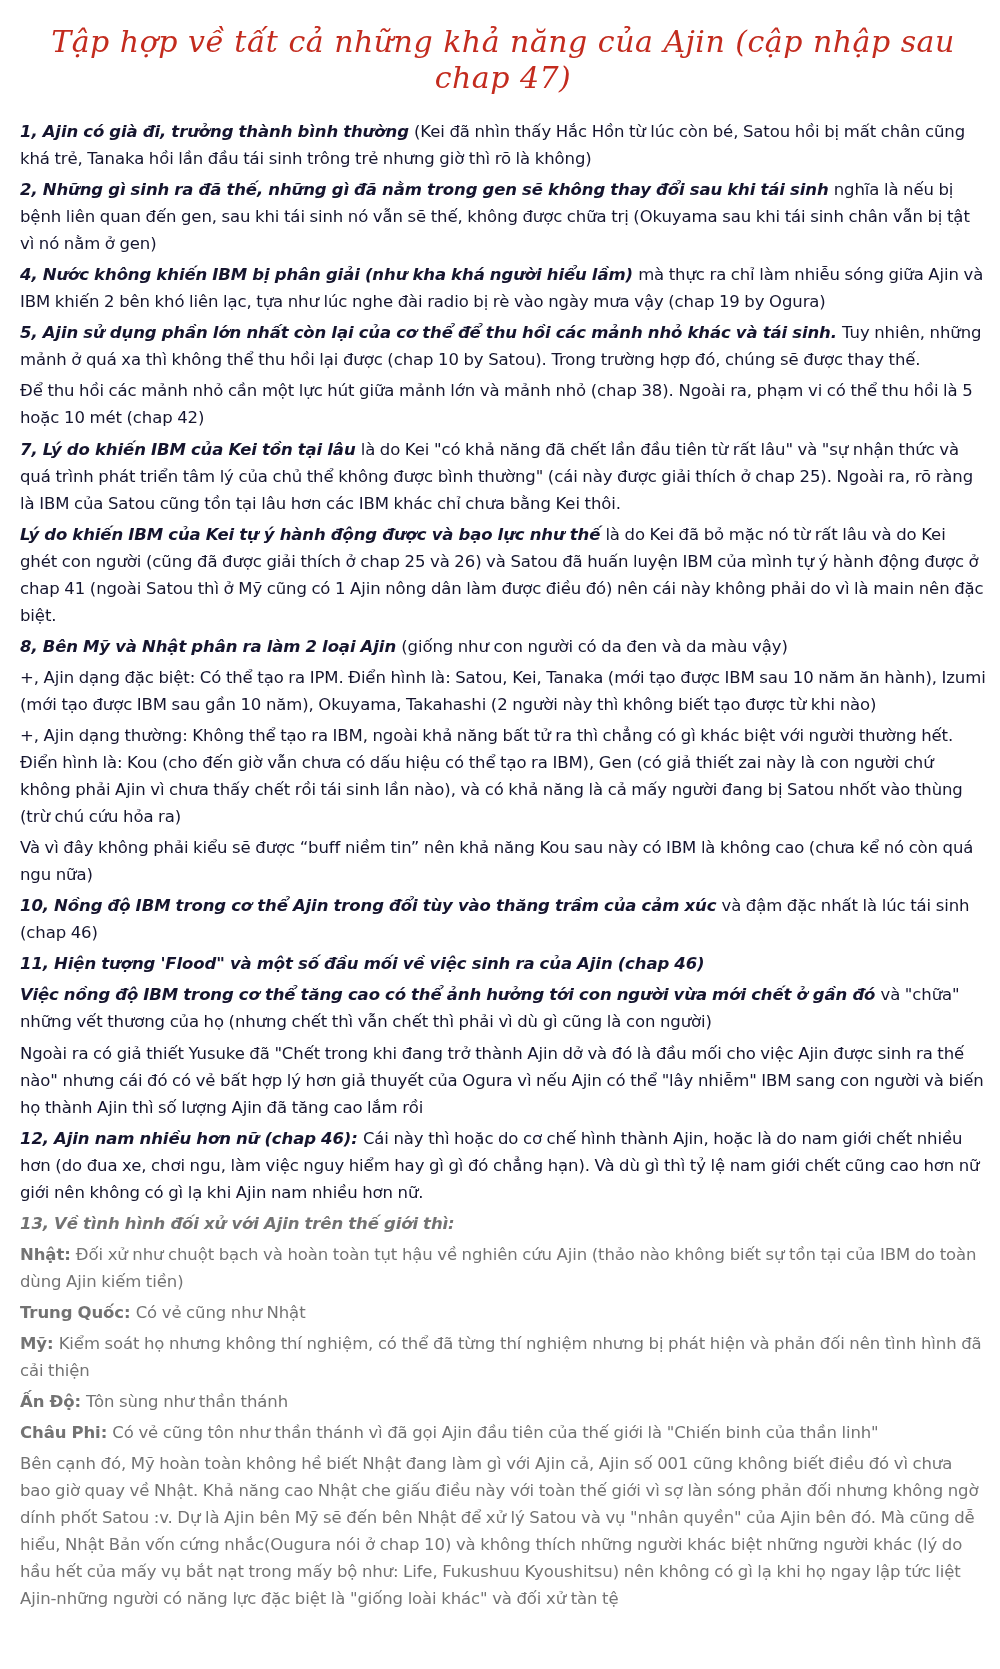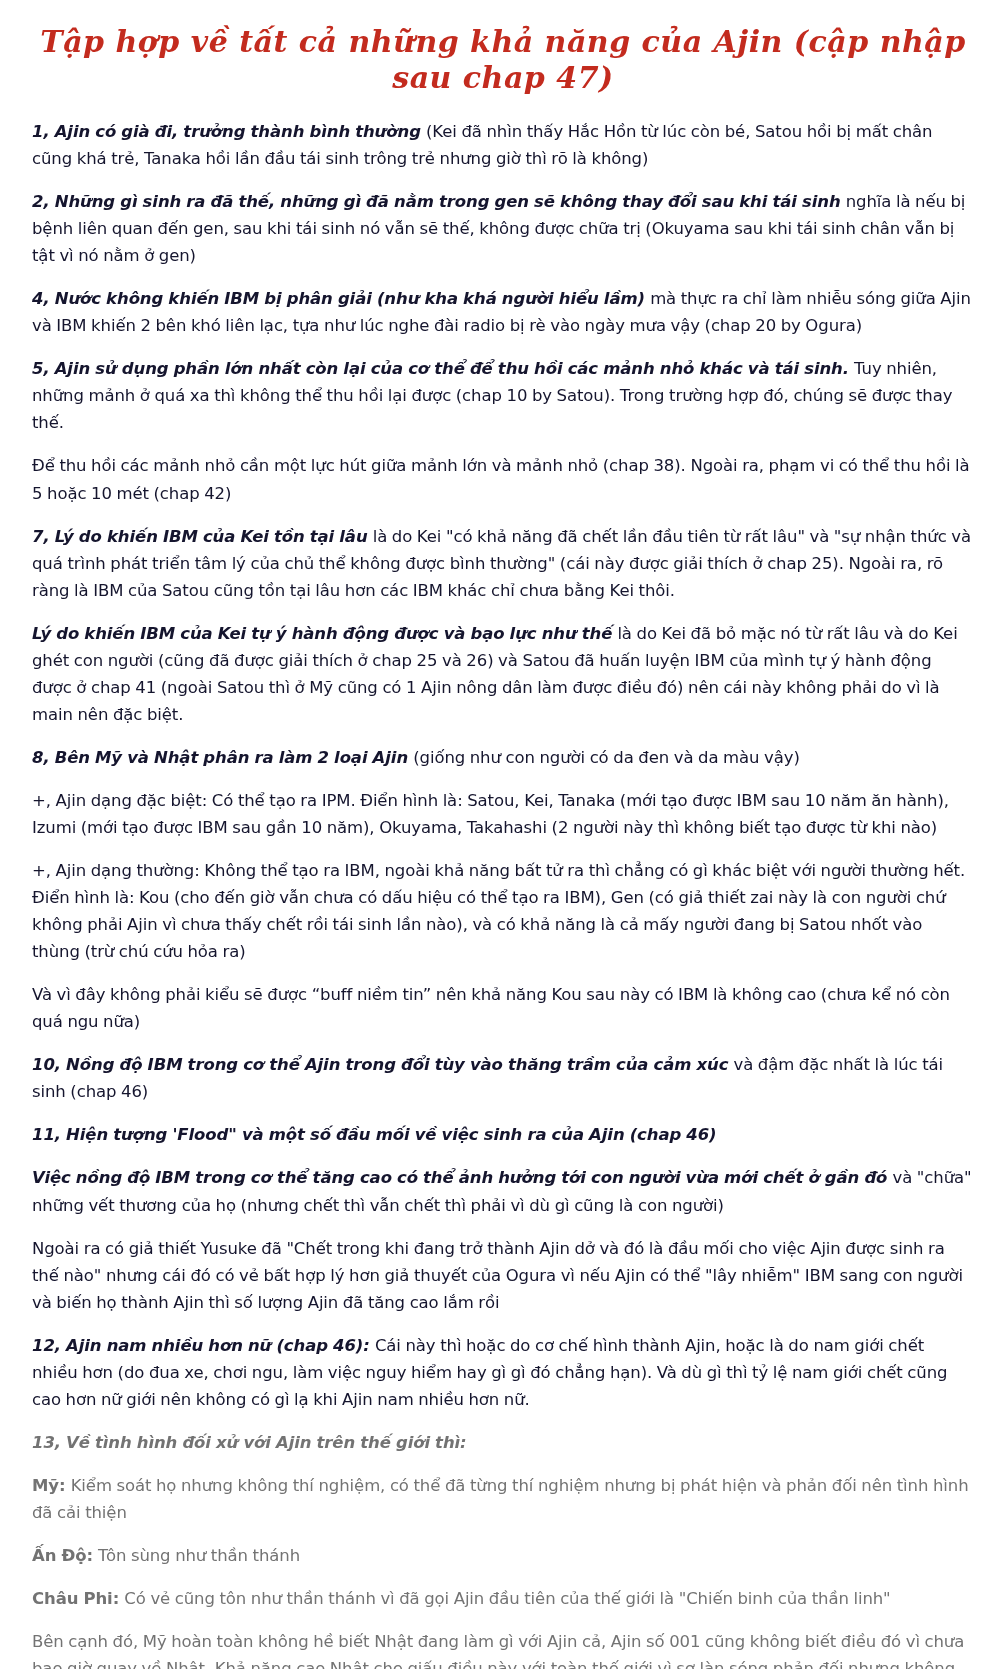--- a/index.html
+++ b/index.html
@@ -13,28 +13,28 @@
     font-family: "DejaVu Sans", sans-serif;
   }
   .page {
     padding: 14px 10px 20px 16px;
   }
   .title {
     text-align: center;
     color: #c32b1e;
     font-family: "DejaVu Serif", serif;
     font-style: italic;
-    font-weight: bold;
+    font-weight: normal;
     font-size: 30px;
     line-height: 1.2;
     margin: 10px 0 22px 0;
     letter-spacing: 0.5px;
   }
   .content p.para {
-    margin: 16px;
+    margin: 4px;
     font-size: 16.5px;
     line-height: 1.64;
     color: #15152e;
     letter-spacing: -0.1px;
     word-spacing: -0.5px;
   }
   .content p.para.blue {
     color: #737373;
   }
   .seg-bi { font-weight: bold; font-style: italic; }
@@ -42,33 +42,35 @@
   .seg-n  { font-weight: normal; }
 </style>
 </head>
 <body>
 
 <div class="page">
   <h1 class="title">Tập hợp về tất cả những khả năng của Ajin (cập nhập sau chap 47)</h1>
   <div class="content">
       <p class="para"><span class="seg-bi">1, Ajin có già đi, trưởng thành bình thường </span><span class="seg-n">(Kei đã nhìn thấy Hắc Hồn từ lúc còn bé, Satou hồi bị mất chân cũng khá trẻ, Tanaka hồi lần đầu tái sinh trông trẻ nhưng giờ thì rõ là không)</span></p>
       <p class="para"><span class="seg-bi">2, Những gì sinh ra đã thế, những gì đã nằm trong gen sẽ không thay đổi sau khi tái sinh </span><span class="seg-n">nghĩa là nếu bị bệnh liên quan đến gen, sau khi tái sinh nó vẫn sẽ thế, không được chữa trị (Okuyama sau khi tái sinh chân vẫn bị tật vì nó nằm ở gen)</span></p>
-      <p class="para"><span class="seg-bi">4, Nước không khiến IBM bị phân giải (như kha khá người hiểu lầm) </span><span class="seg-n">mà thực ra chỉ làm nhiễu sóng giữa Ajin và IBM khiến 2 bên khó liên lạc, tựa như lúc nghe đài radio bị rè vào ngày mưa vậy (chap 20 by Ogura)</span></p>
+      <p class="para"><span class="seg-bi">4, Nước không khiến IBM bị phân giải (như kha khá người hiểu lầm) </span><span class="seg-n">mà thực ra chỉ làm nhiễu sóng giữa Ajin và IBM khiến 2 bên khó liên lạc, tựa như lúc nghe đài radio bị rè vào ngày mưa vậy (chap 19 by Ogura)</span></p>
       <p class="para"><span class="seg-bi">5, Ajin sử dụng phần lớn nhất còn lại của cơ thể để thu hồi các mảnh nhỏ khác và tái sinh. </span><span class="seg-n">Tuy nhiên, những mảnh ở quá xa thì không thể thu hồi lại được (chap 10 by Satou). Trong trường hợp đó, chúng sẽ được thay thế.</span></p>
       <p class="para"><span class="seg-n">Để thu hồi các mảnh nhỏ cần một lực hút giữa mảnh lớn và mảnh nhỏ (chap 38). Ngoài ra, phạm vi có thể thu hồi là 5 hoặc 10 mét (chap 42)</span></p>
       <p class="para"><span class="seg-bi">7,  Lý do khiến IBM của Kei tồn tại lâu </span><span class="seg-n">là do Kei "có khả năng đã chết lần đầu tiên từ rất lâu" và "sự nhận thức và quá trình phát triển tâm lý của chủ thể không được bình thường" (cái này được giải thích ở chap 25). Ngoài ra, rõ ràng là IBM của Satou cũng tồn tại lâu hơn các IBM khác chỉ chưa bằng Kei thôi.</span></p>
       <p class="para"><span class="seg-bi">Lý do khiến IBM của Kei tự ý hành động được và bạo lực như thế </span><span class="seg-n">là do Kei đã bỏ mặc nó từ rất lâu và do Kei ghét con người (cũng đã được giải thích ở chap 25 và 26) và Satou đã huấn luyện IBM của mình tự ý hành động được ở chap 41 (ngoài Satou thì ở Mỹ cũng có 1 Ajin nông dân làm được điều đó) nên cái này không phải do vì là main nên đặc biệt.</span></p>
       <p class="para"><span class="seg-bi">8, Bên Mỹ và Nhật phân ra làm 2 loại Ajin </span><span class="seg-n">(giống như con người có da đen và da màu vậy)</span></p>
       <p class="para"><span class="seg-n">+, Ajin dạng đặc biệt: Có thể tạo ra IPM. Điển hình là: Satou, Kei, Tanaka (mới tạo được IBM sau 10 năm ăn hành), Izumi (mới tạo được IBM sau gần 10 năm), Okuyama, Takahashi (2 người này thì không biết tạo được từ khi nào)</span></p>
       <p class="para"><span class="seg-n">+, Ajin dạng thường: Không thể tạo ra IBM, ngoài khả năng bất tử ra thì chẳng có gì khác biệt với người thường hết. Điển hình là: Kou (cho đến giờ vẫn chưa có dấu hiệu có thể tạo ra IBM), Gen (có giả thiết zai này là con người chứ không phải Ajin vì chưa thấy chết rồi tái sinh lần nào), và có khả năng là cả mấy người đang bị Satou nhốt vào thùng (trừ chú cứu hỏa ra)</span></p>
       <p class="para"><span class="seg-n">Và vì đây không phải kiểu sẽ được “buff niềm tin” nên khả năng Kou sau này có IBM là không cao (chưa kể nó còn quá ngu nữa)</span></p>
       <p class="para"><span class="seg-bi">10, Nồng độ IBM trong cơ thể Ajin trong đổi tùy vào thăng trầm của cảm xúc </span><span class="seg-n">và đậm đặc nhất là lúc tái sinh (chap 46)</span></p>
       <p class="para"><span class="seg-bi">11, Hiện tượng 'Flood" và một số đầu mối về việc sinh ra của Ajin (chap 46)</span></p>
       <p class="para"><span class="seg-bi">Việc nồng độ IBM trong cơ thể tăng cao có thể ảnh hưởng tới con người vừa mới chết ở gần đó </span><span class="seg-n">và "chữa" những vết thương của họ (nhưng chết thì vẫn chết thì phải vì dù gì cũng là con người)</span></p>
       <p class="para"><span class="seg-n">Ngoài ra có giả thiết Yusuke đã "Chết trong khi đang trở thành Ajin dở và đó là đầu mối cho việc Ajin được sinh ra thế nào" nhưng cái đó có vẻ bất hợp lý hơn giả thuyết của Ogura vì nếu Ajin có thể "lây nhiễm" IBM sang con người và biến họ thành Ajin thì số lượng Ajin đã tăng cao lắm rồi</span></p>
       <p class="para"><span class="seg-bi">12, Ajin nam nhiều hơn nữ (chap 46): </span><span class="seg-n">Cái này thì hoặc do cơ chế hình thành Ajin, hoặc là do nam giới chết nhiều hơn (do đua xe, chơi ngu, làm việc nguy hiểm hay gì gì đó chẳng hạn). Và dù gì thì tỷ lệ nam giới chết cũng cao hơn nữ giới nên không có gì lạ khi Ajin nam nhiều hơn nữ.</span></p>
       <p class="para blue"><span class="seg-bi">13, Về tình hình đối xử với Ajin trên thế giới thì:</span></p>
+      <p class="para blue"><span class="seg-b">Nhật: </span><span class="seg-n">Đối xử như chuột bạch và hoàn toàn tụt hậu về nghiên cứu Ajin (thảo nào không biết sự tồn tại của IBM do toàn dùng Ajin kiếm tiền)</span></p>
+      <p class="para blue"><span class="seg-b">Trung Quốc: </span><span class="seg-n">Có vẻ cũng như Nhật</span></p>
       <p class="para blue"><span class="seg-b">Mỹ: </span><span class="seg-n">Kiểm soát họ nhưng không thí nghiệm, có thể đã từng thí nghiệm nhưng bị phát hiện và phản đối nên tình hình đã cải thiện</span></p>
       <p class="para blue"><span class="seg-b">Ấn Độ: </span><span class="seg-n">Tôn sùng như thần thánh</span></p>
       <p class="para blue"><span class="seg-b">Châu Phi: </span><span class="seg-n">Có vẻ cũng tôn như thần thánh vì đã gọi Ajin đầu tiên của thế giới là "Chiến binh của thần linh"</span></p>
       <p class="para blue"><span class="seg-n">Bên cạnh đó, Mỹ hoàn toàn không hề biết Nhật đang làm gì với Ajin cả, Ajin số 001 cũng không biết điều đó vì chưa bao giờ quay về Nhật. Khả năng cao Nhật che giấu điều này với toàn thế giới vì sợ làn sóng phản đối nhưng không ngờ dính phốt Satou :v. Dự là Ajin bên Mỹ sẽ đến bên Nhật để xử lý Satou và vụ "nhân quyền" của Ajin bên đó. Mà cũng dễ hiểu, Nhật Bản vốn cứng nhắc(Ougura nói ở chap 10) và không thích những người khác biệt những người khác (lý do hầu hết của mấy vụ bắt nạt trong mấy bộ như: Life, Fukushuu Kyoushitsu) nên không có gì lạ khi họ ngay lập tức liệt Ajin-những người có năng lực đặc biệt là "giống loài khác" và đối xử tàn tệ</span></p>
     </div>
 </div>
 
 </body></html>

